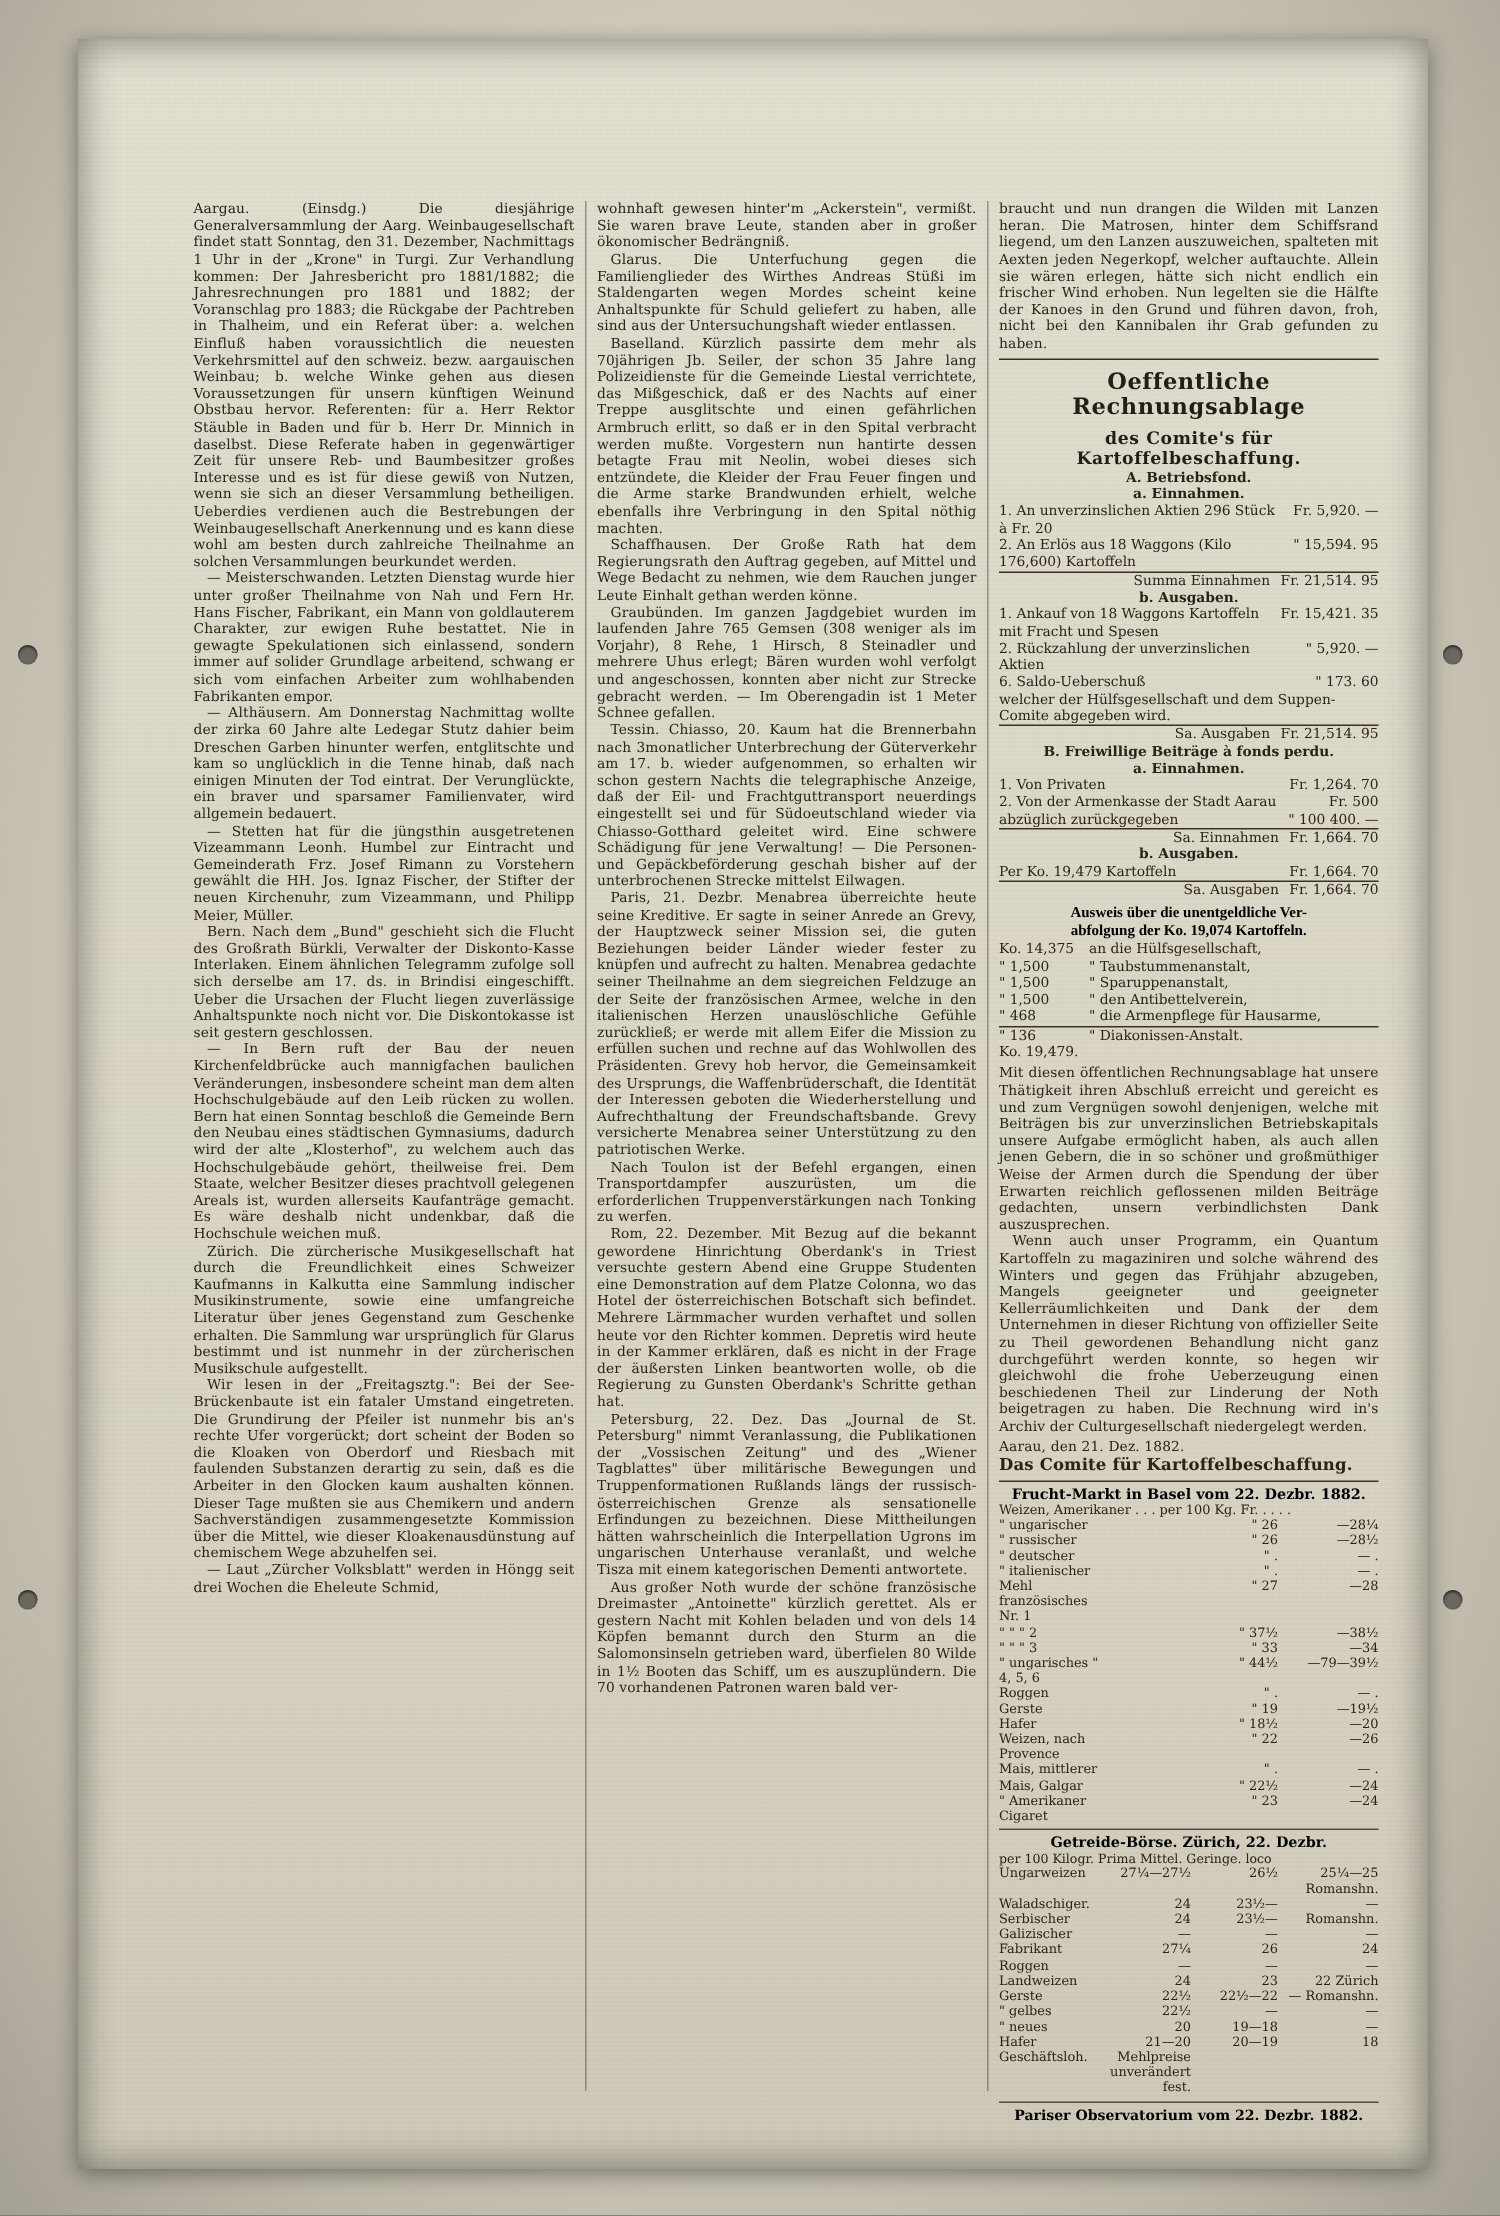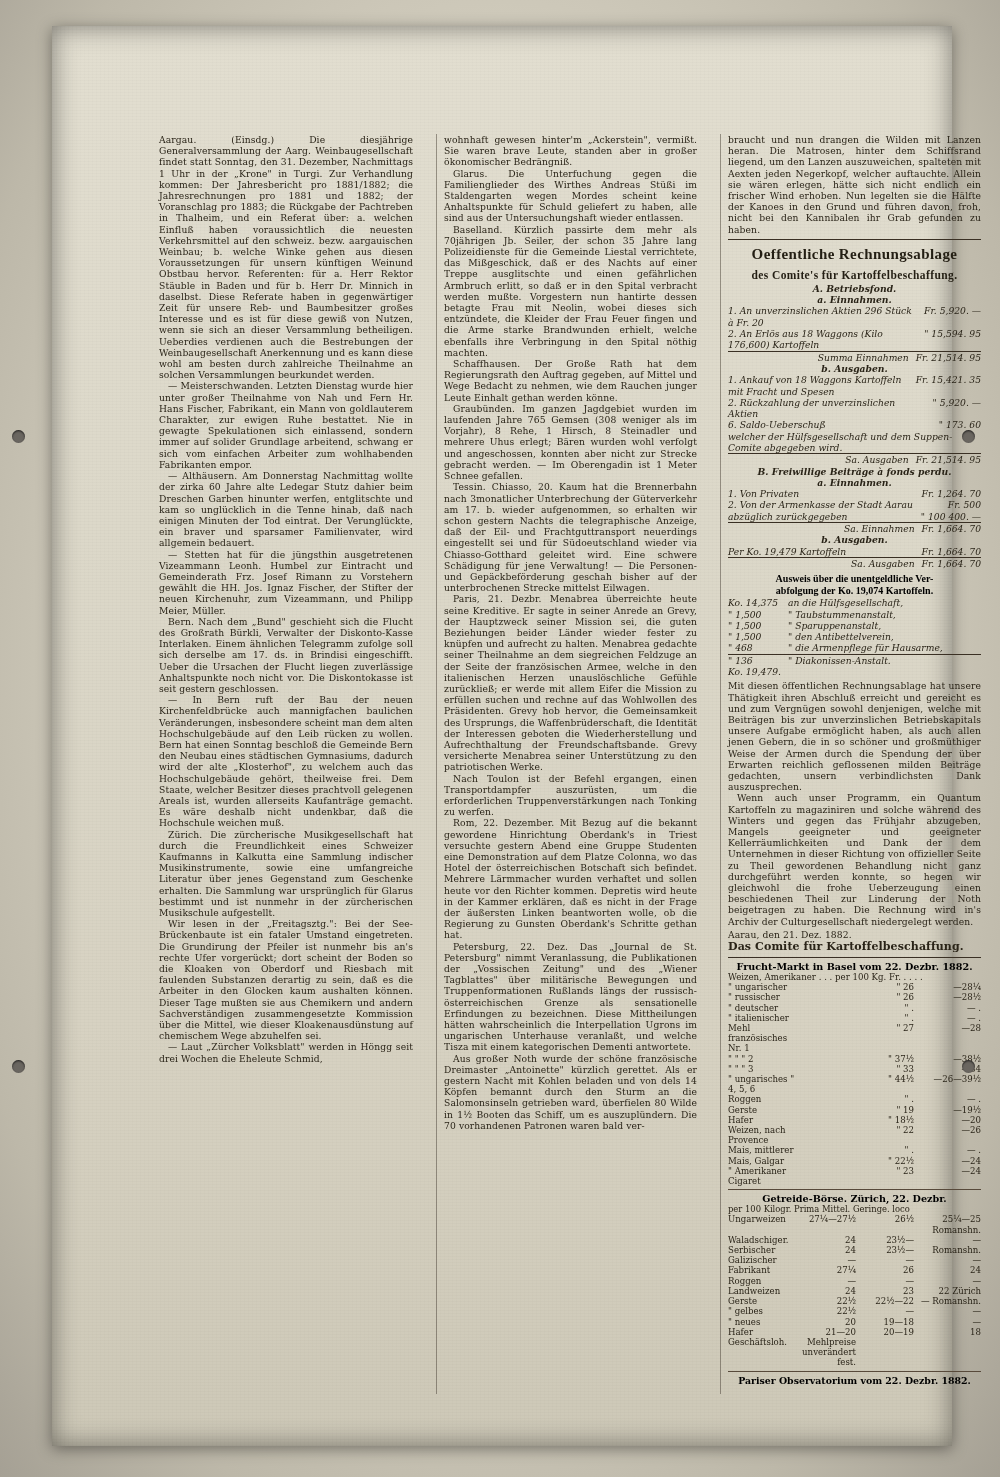--- a/index.html
+++ b/index.html
@@ -15,34 +15,34 @@
        repeating-linear-gradient(90deg,rgba(0,0,0,.05) 0 1px,rgba(255,255,255,0) 1px 4px);}
   #punch1,#punch2{position:absolute;width:13px;height:13px;border-radius:50%;
      background:#6a6660;box-shadow:inset 0 1px 2px rgba(0,0,0,.7);}
   #punch1{left:12px;top:430px}
   #punch2{left:12px;top:1060px}
   #punch3{position:absolute;width:13px;height:13px;border-radius:50%;left:962px;top:430px;
      background:#6a6660;box-shadow:inset 0 1px 2px rgba(0,0,0,.7);}
   #punch4{position:absolute;width:13px;height:13px;border-radius:50%;left:962px;top:1060px;
      background:#6a6660;box-shadow:inset 0 1px 2px rgba(0,0,0,.7);}
 
-  #cols{position:absolute;left:70px;top:108px;width:866px;height:1260px;display:flex;gap:16px;justify-content:flex-end;}
+  #cols{position:absolute;left:70px;top:108px;width:866px;height:1260px;display:flex;gap:0;}
   .col{width:268px;padding:0 7px;box-sizing:border-box;}
   .col.sep{border-left:1px solid rgba(60,50,40,.45);}
   .col p{margin:0 0 0 0;text-align:justify;font-size:9.2px;line-height:11.2px;
      color:#2a2418;letter-spacing:.1px;text-indent:0;
      font-family:"DejaVu Serif",serif;}
   .col p.ind{text-indent:9px}
 
   
   .bigtitle{text-align:center;font-weight:bold;font-size:15px;line-height:17px;
-     letter-spacing:.4px;color:#241f14;margin:6px 0 1px;font-family:Liberation Serif, serif;}
+     letter-spacing:.4px;color:#241f14;margin:6px 0 1px;}
   .bigtitle.sub{font-size:11.5px;line-height:13px;}
   .ctr{text-align:center;}
-  .acct{font-size:9.2px;line-height:11.3px;color:#2a2418;font-style:italic;}
+  .acct{font-size:9.2px;line-height:11.3px;color:#2a2418;}
   .acct .row{display:flex;justify-content:space-between;gap:4px;}
   .acct .row .l{flex:1 1 auto;padding-right:3px;}
   .acct .row .r{flex:0 0 auto;white-space:nowrap;}
   .acct .hdr{text-align:center;font-weight:bold;}
   .acct .ul{border-top:1px solid #3a3024;}
   .tbl{font-size:8.6px;line-height:10.2px;color:#2a2418;}
   .tbl .tr{display:flex;}
   .tbl .tr .c1{width:74px;}
   .tbl .tr .c2{width:54px;text-align:right;padding-right:4px}
   .tbl .tr .c3{width:54px;text-align:right;padding-right:4px}
@@ -242,21 +242,21 @@
           <div class="tr">
               <span class="c1">"    "    "   3</span>
               <span class="c2"></span>
               <span class="c3">" 33</span>
               <span class="c4">—34</span>
             </div>
           <div class="tr">
               <span class="c1">"  ungarisches "  4, 5, 6</span>
               <span class="c2"></span>
               <span class="c3">" 44½</span>
-              <span class="c4">—26—39½</span>
+              <span class="c4">—79—39½</span>
             </div>
           <div class="tr">
               <span class="c1">Roggen</span>
               <span class="c2"></span>
               <span class="c3">" .</span>
               <span class="c4">— .</span>
             </div>
           <div class="tr">
               <span class="c1">Gerste</span>
               <span class="c2"></span>

